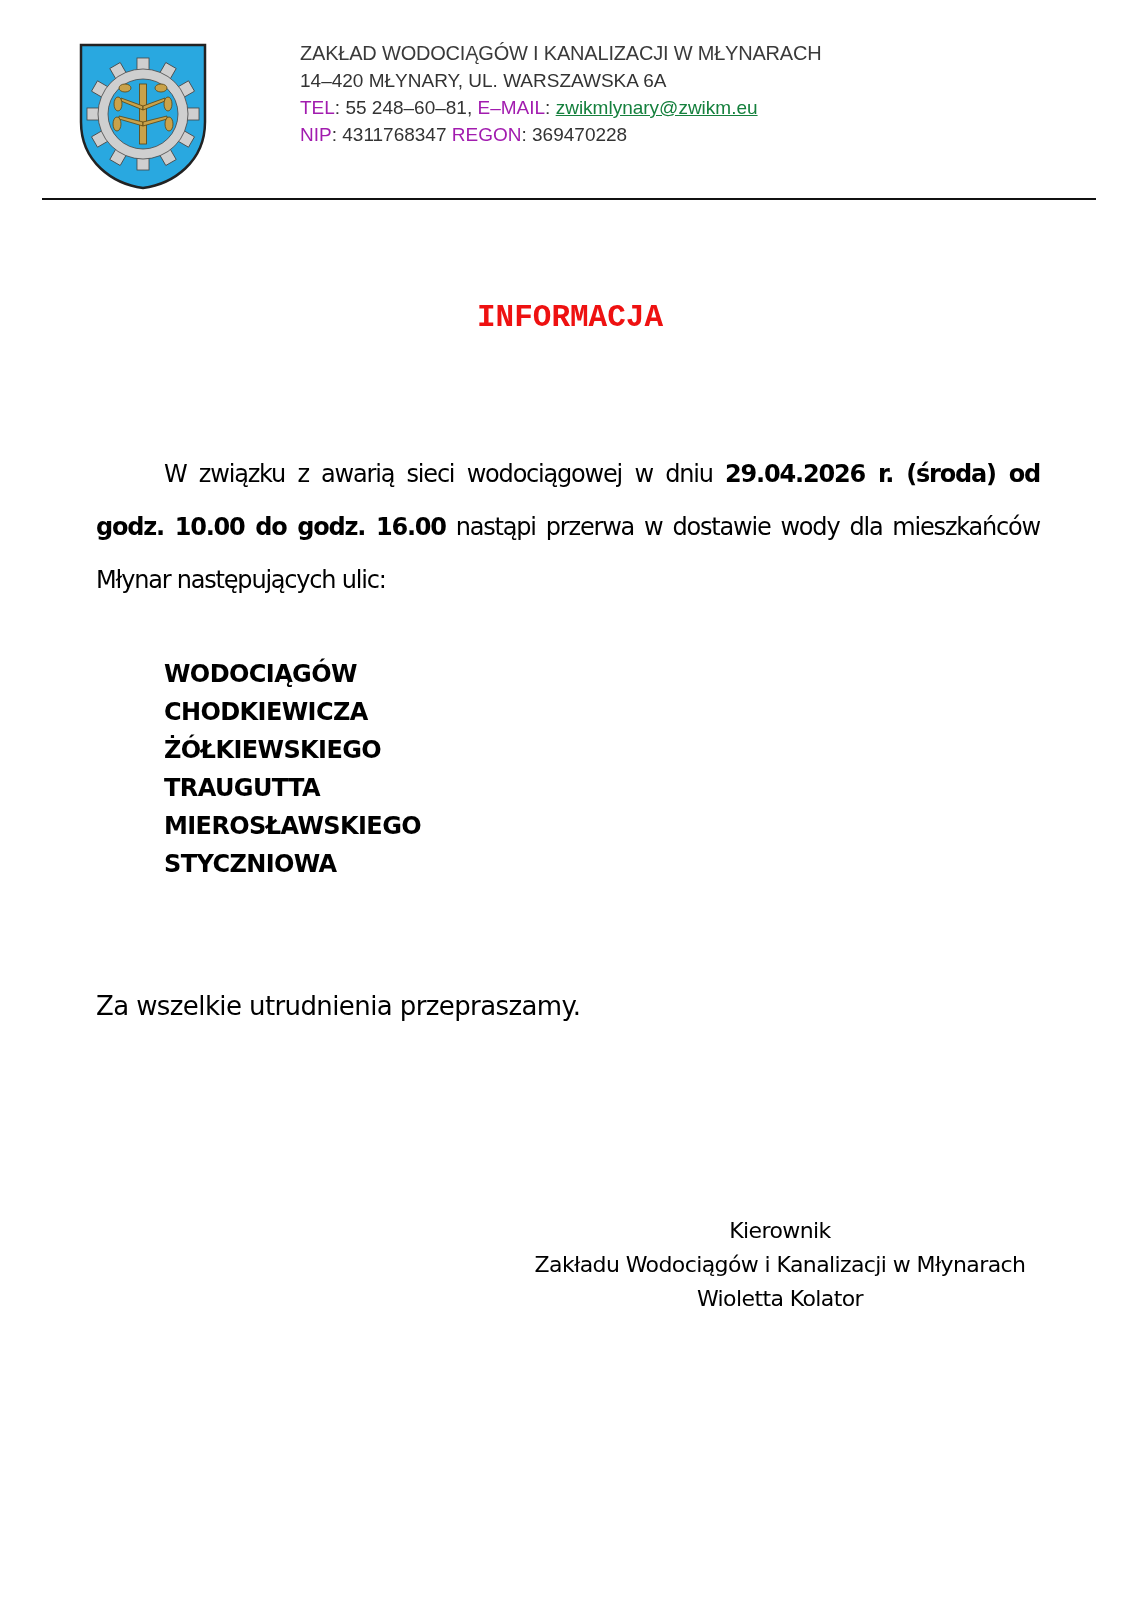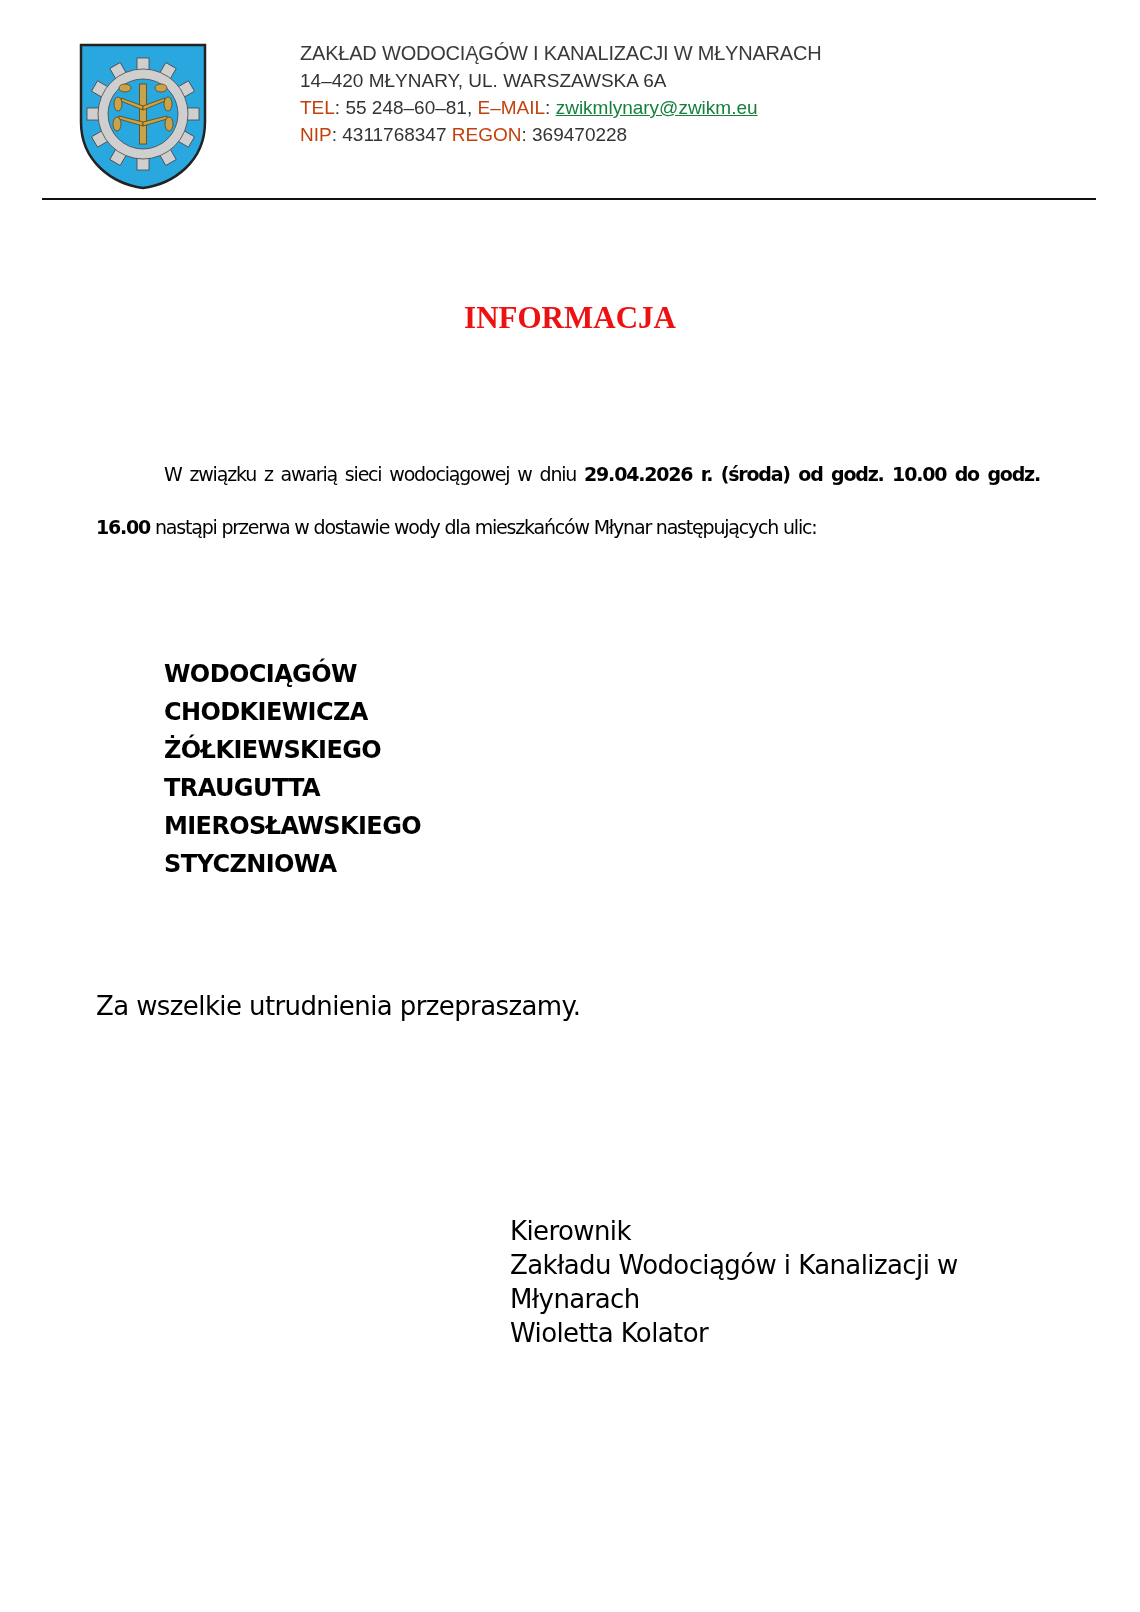--- a/index.html
+++ b/index.html
@@ -1,31 +1,31 @@
 <!DOCTYPE html>
 <html><head>
   <meta charset="utf-8">
   <style>
     html, body { margin: 0; padding: 0; background: #ffffff; }
     body { width: 1140px; height: 1612px; position: relative; overflow: hidden; font-family: "Liberation Sans", sans-serif; color: #000; }
     .emblem { position: absolute; left: 78px; top: 42px; width: 130px; height: 148px; }
     .header { position: absolute; left: 300px; top: 40px; width: 680px; text-align: left; font-family: "Liberation Sans", sans-serif; color: #333; }
     .header .org { font-size: 20px; line-height: 27px; color: #3a3a3a; letter-spacing: -0.2px; }
     .header .line { font-size: 19px; line-height: 27px; color: #333; }
-    .header .lbl { color: #c2410c; }
+    .header .lbl { color: #a21caf; }
     .header a { color: #15803d; text-decoration: underline; }
     .divider { position: absolute; left: 42px; top: 198px; width: 1054px; height: 2px; background: #111; }
-    .title { position: absolute; left: 0; width: 1140px; top: 300px; text-align: center; font-family: Liberation Serif, serif; font-weight: bold; font-size: 31px; color: #ee1111; letter-spacing: 0px; }
-    .body-para { position: absolute; left: 96px; top: 448px; width: 944px; font-family: "DejaVu Sans", sans-serif; font-size: 19px; line-height: 53px; text-align: justify; text-align-last: left; letter-spacing: -1.2px; }
+    .title { position: absolute; left: 0; width: 1140px; top: 300px; text-align: center; font-family: Liberation Mono, monospace; font-weight: bold; font-size: 31px; color: #ee1111; letter-spacing: 0px; }
+    .body-para { position: absolute; left: 96px; top: 448px; width: 944px; font-family: "DejaVu Sans", sans-serif; font-size: 24px; line-height: 53px; text-align: justify; text-align-last: left; letter-spacing: -1.2px; }
     .body-para .indent { display: inline-block; width: 68px; }
     .body-para b { font-weight: bold; }
     .streets { position: absolute; left: 164px; top: 655px; font-family: "DejaVu Sans", sans-serif; font-weight: bold; font-size: 24px; line-height: 38px; letter-spacing: -0.6px; }
     .streets div { white-space: nowrap; }
     .apology { position: absolute; left: 96px; top: 991px; font-family: "DejaVu Sans", sans-serif; font-size: 26px; letter-spacing: -0.6px; }
-    .signature { position: absolute; left: 510px; top: 1214px; width: 540px; font-family: "DejaVu Sans", sans-serif; font-size: 26px; line-height: 34px; letter-spacing: -0.6px; }
+    .signature { position: absolute; left: 510px; top: 1214px; width: 540px; text-align: center; font-family: "DejaVu Sans", sans-serif; font-size: 22px; line-height: 34px; letter-spacing: -0.6px; }
   </style>
 </head>
 <body>
 
 <div class="emblem">
   <svg width="130" height="148" viewBox="0 0 130 148">
     <path d="M3 3 H127 V80 C127 120 95 142 65 146 C35 142 3 120 3 80 Z" fill="#29a8e0" stroke="#222" stroke-width="2.5"></path>
     <g transform="translate(65,72)">
       <g fill="#cfcfcf" stroke="#444" stroke-width="0.8">
         <rect x="-6" y="-56" width="12" height="14"></rect>

